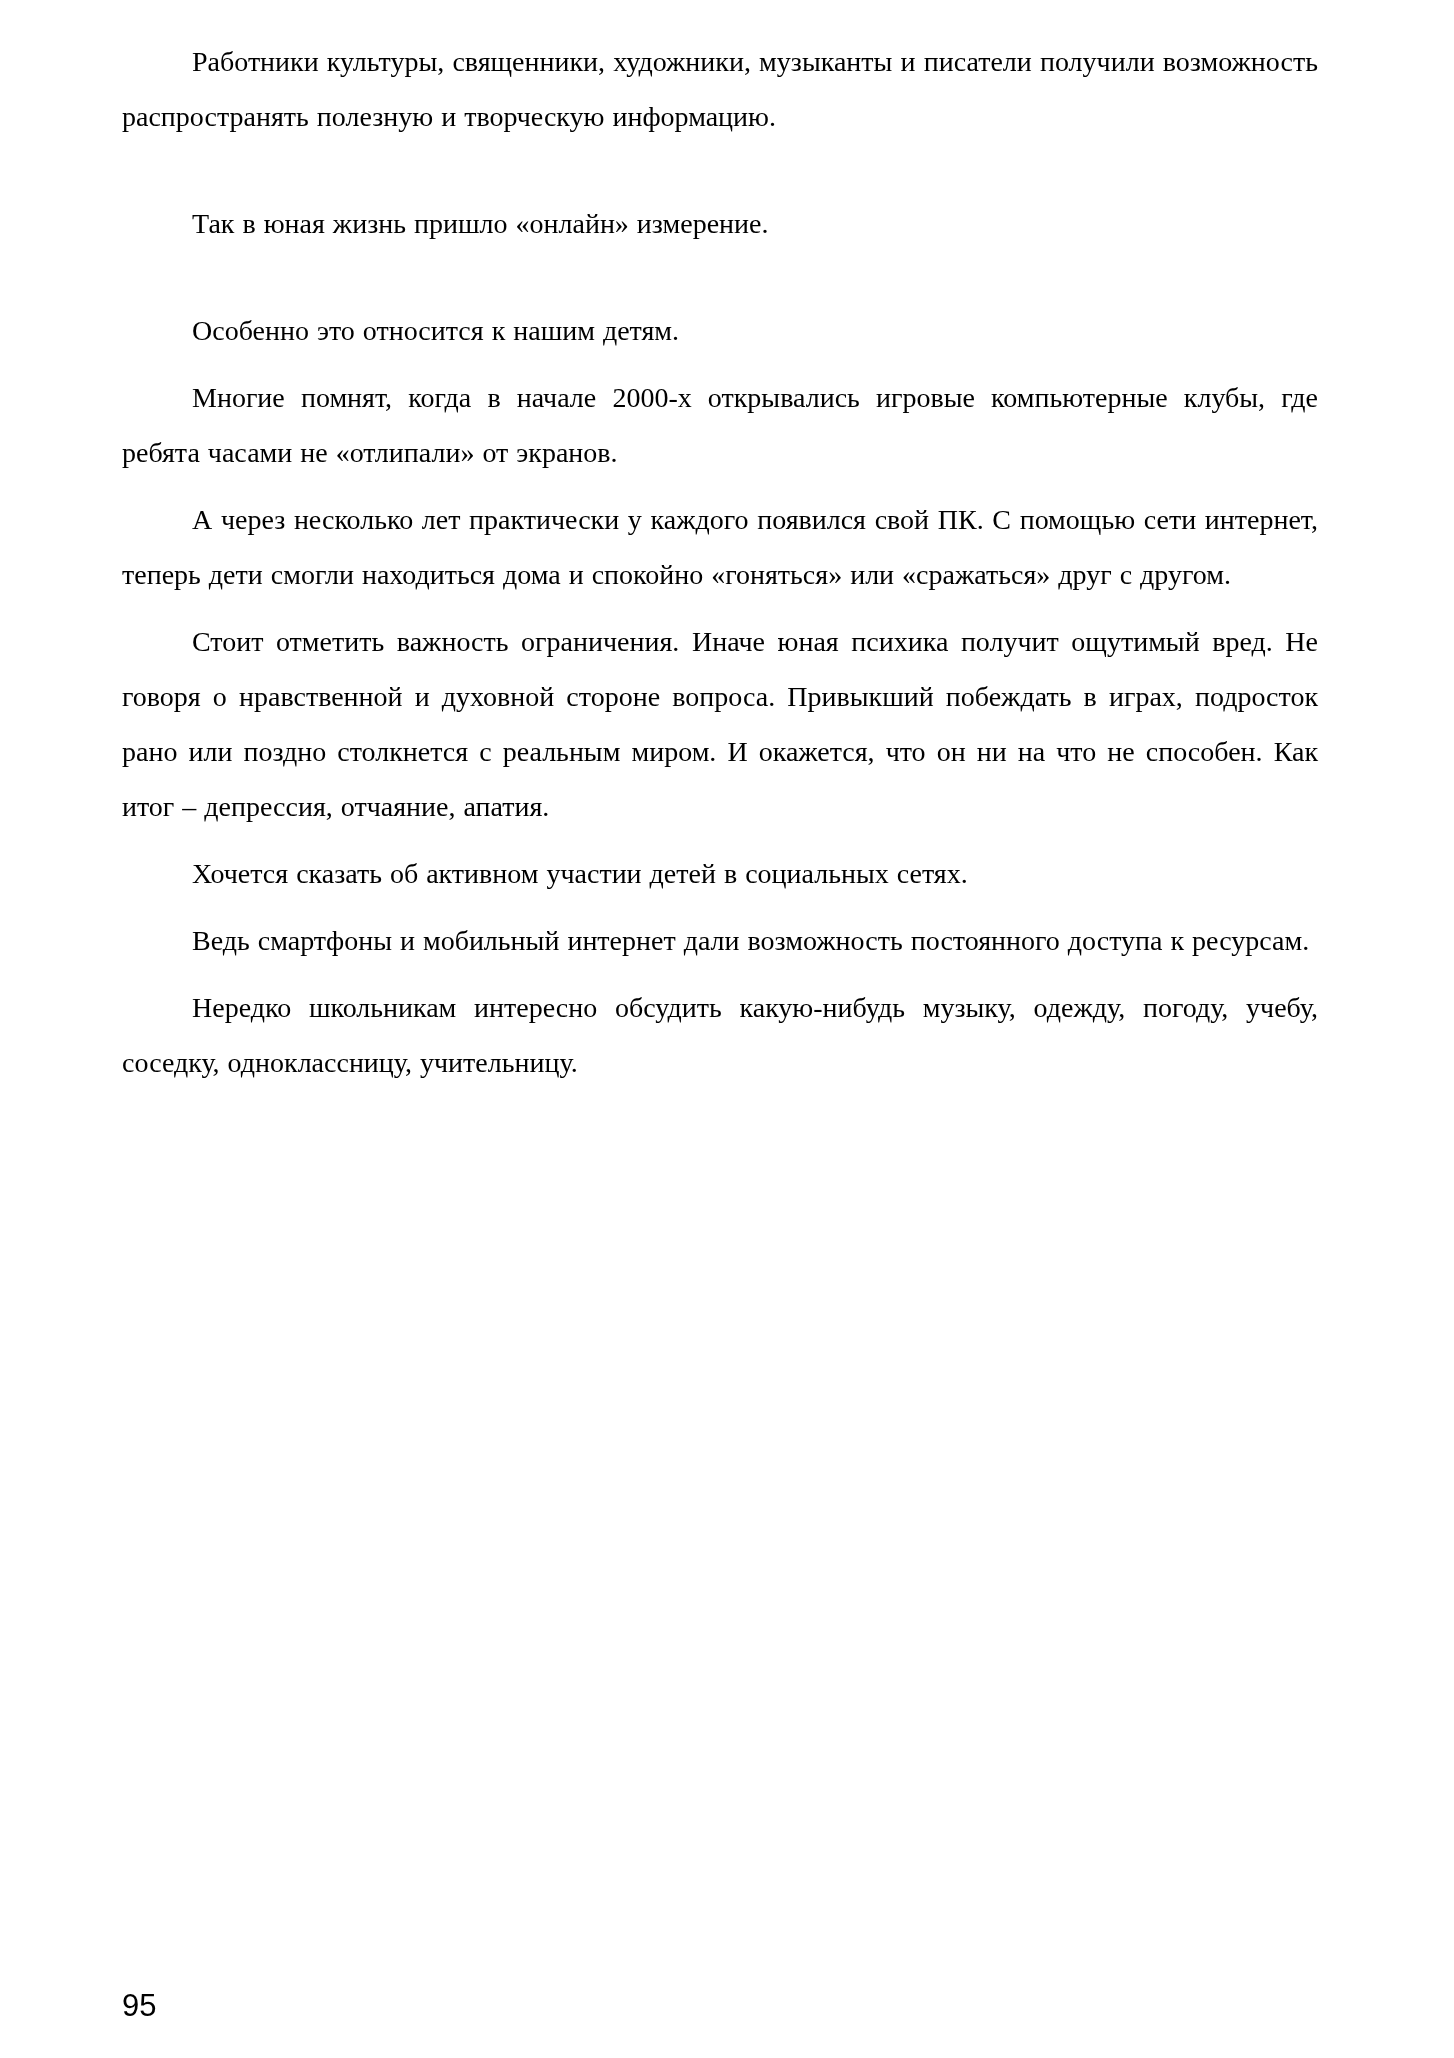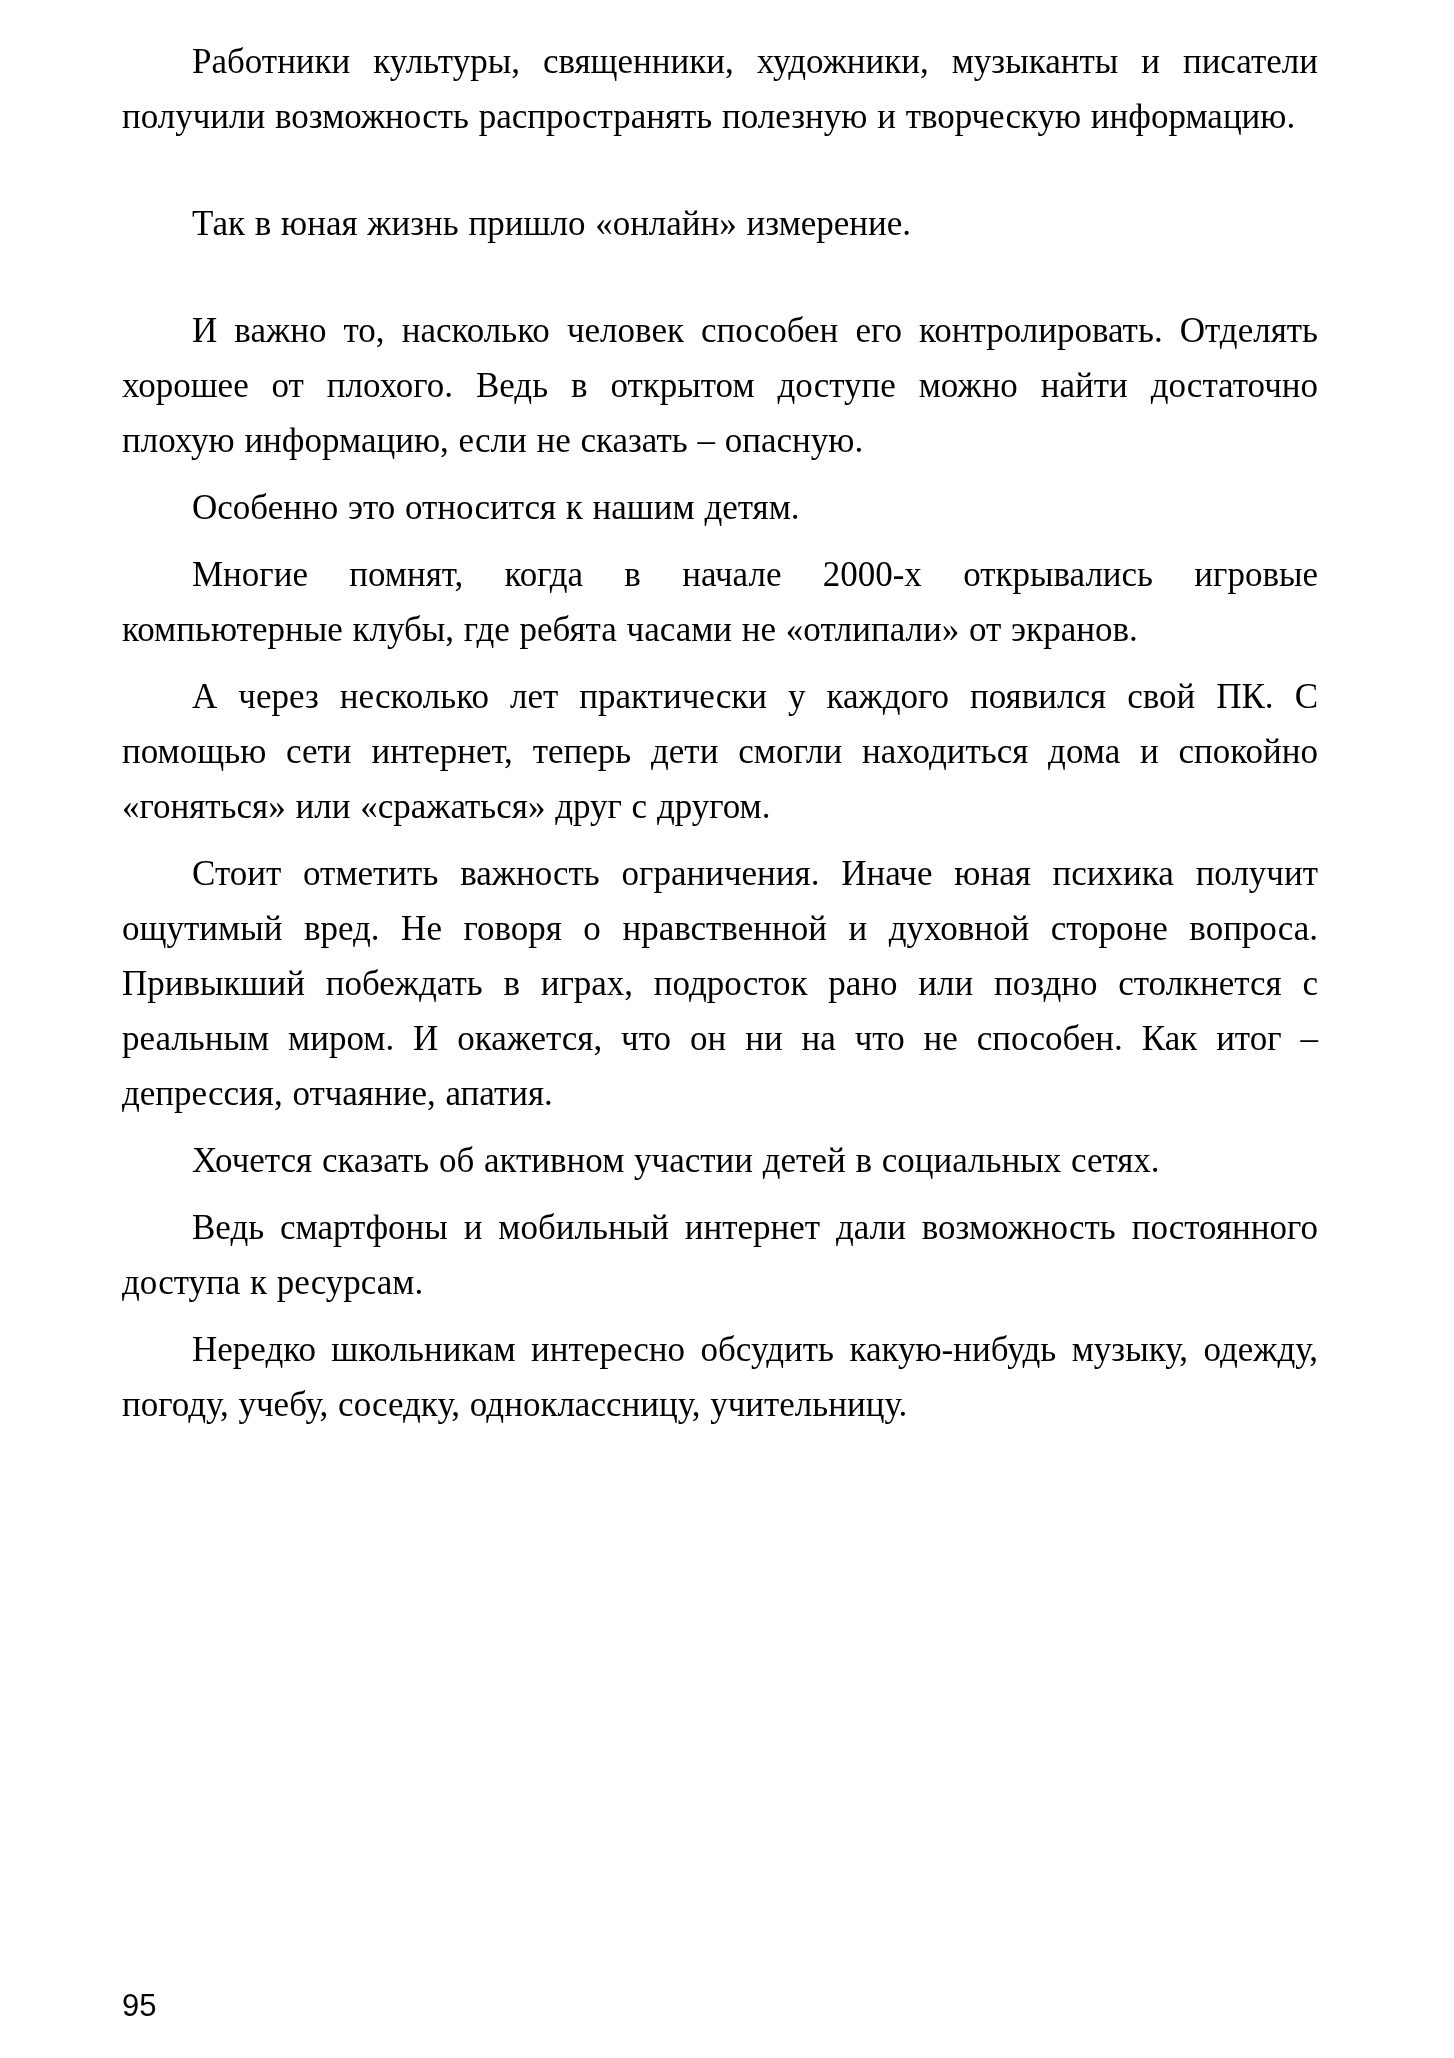--- a/index.html
+++ b/index.html
@@ -17,21 +17,21 @@
     color: #000000;
   }
   .text-block {
     position: absolute;
     left: 122px;
     top: 34px;
     width: 1196px;
   }
   .para {
     margin: 0 0 12px 0;
-    font-size: 35px;
+    font-size: 28px;
     line-height: 55px;
     text-align: justify;
     text-align-last: left;
     text-indent: 70px;
     word-spacing: 1px;
   }
   .blank-line {
     height: 40px;
   }
   .page-number {
@@ -46,21 +46,20 @@
 </style>
 </head>
 <body>
 
 <div class="page">
   <div class="text-block">
     <p class="para">Работники культуры, священники, художники, музыканты и писатели получили возможность распространять полезную и творческую информацию.</p>
     <div class="blank-line"></div>
     <p class="para">Так в юная жизнь пришло «онлайн» измерение.</p>
     <div class="blank-line"></div>
-    <p class="para">И важно то, насколько человек способен его контролировать. Отделять хорошее от плохого. Ведь в открытом доступе можно найти достаточно плохую информацию, если не сказать – опасную.</p>
     <p class="para">Особенно это относится к нашим детям.</p>
     <p class="para">Многие помнят, когда в начале 2000-х открывались игровые компьютерные клубы, где ребята часами не «отлипали» от экранов.</p>
     <p class="para">А через несколько лет практически у каждого появился свой ПК. С помощью сети интернет, теперь дети смогли находиться дома и спокойно «гоняться» или «сражаться» друг с другом.</p>
     <p class="para">Стоит отметить важность ограничения. Иначе юная психика получит ощутимый вред. Не говоря о нравственной и духовной стороне вопроса. Привыкший побеждать в играх, подросток рано или поздно столкнется с реальным миром. И окажется, что он ни на что не способен. Как итог – депрессия, отчаяние, апатия.</p>
     <p class="para">Хочется сказать об активном участии детей в социальных сетях.</p>
     <p class="para">Ведь смартфоны и мобильный интернет дали возможность постоянного доступа к ресурсам.</p>
     <p class="para">Нередко школьникам интересно обсудить какую-нибудь музыку, одежду, погоду, учебу, соседку, одноклассницу, учительницу.</p>
   </div>
   <div class="page-number">95</div>
 </div>

